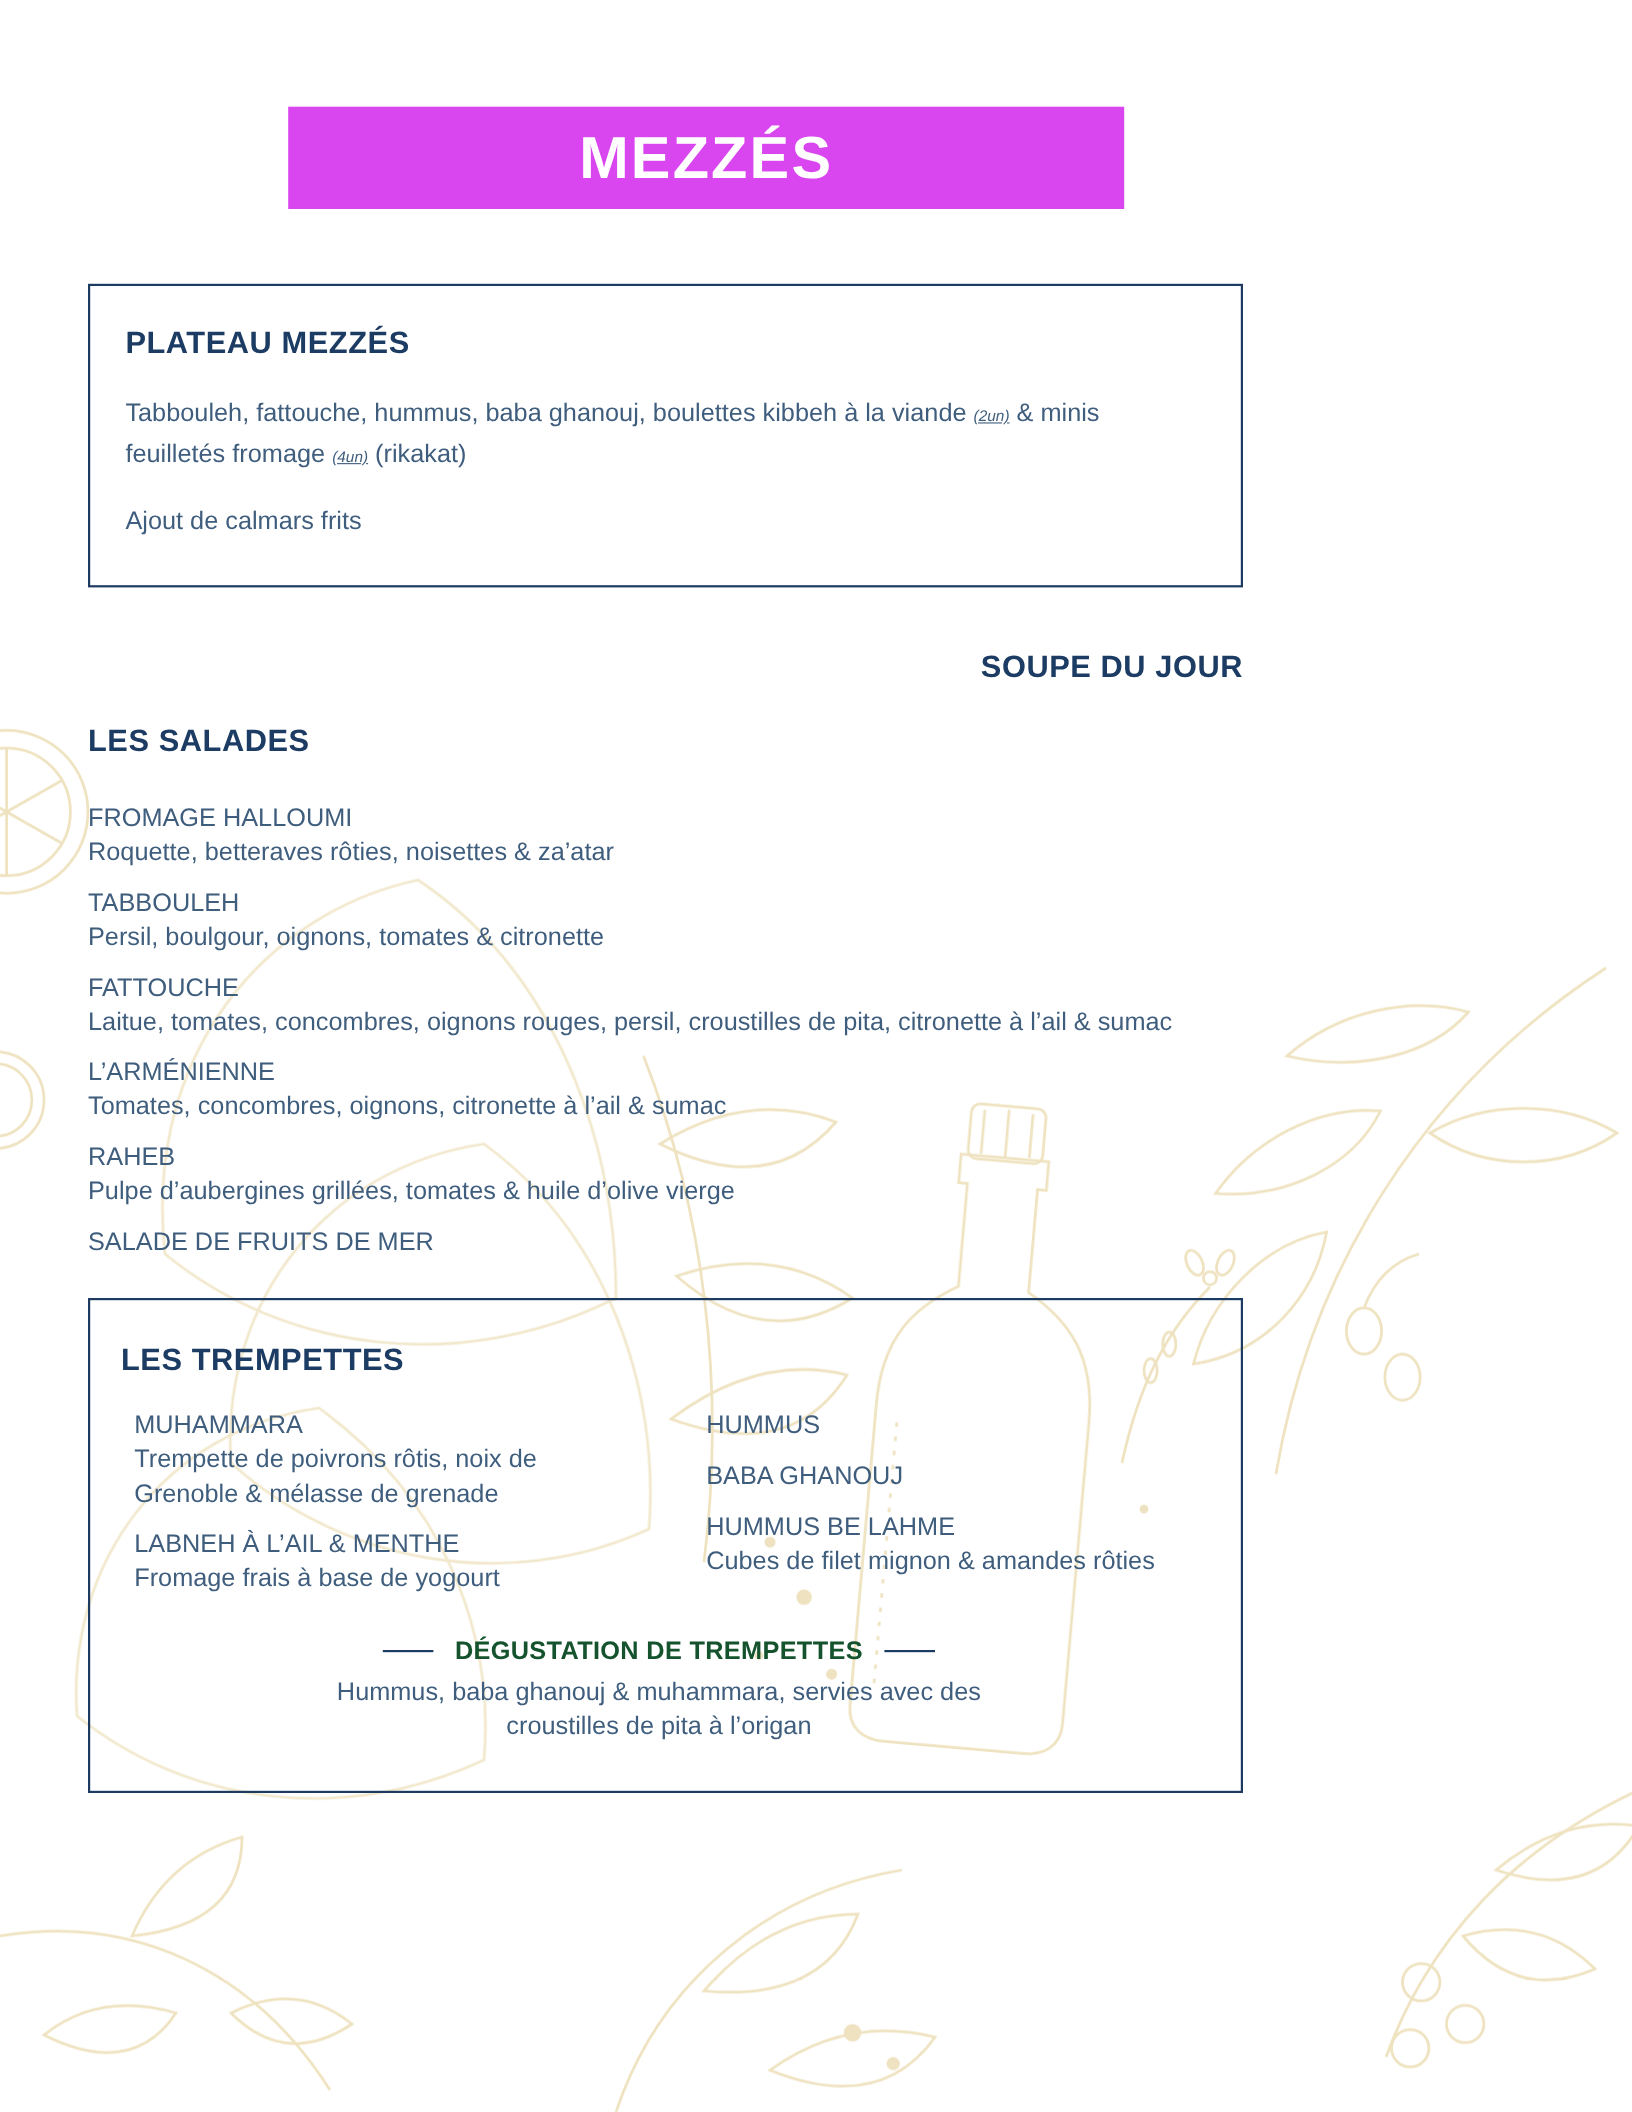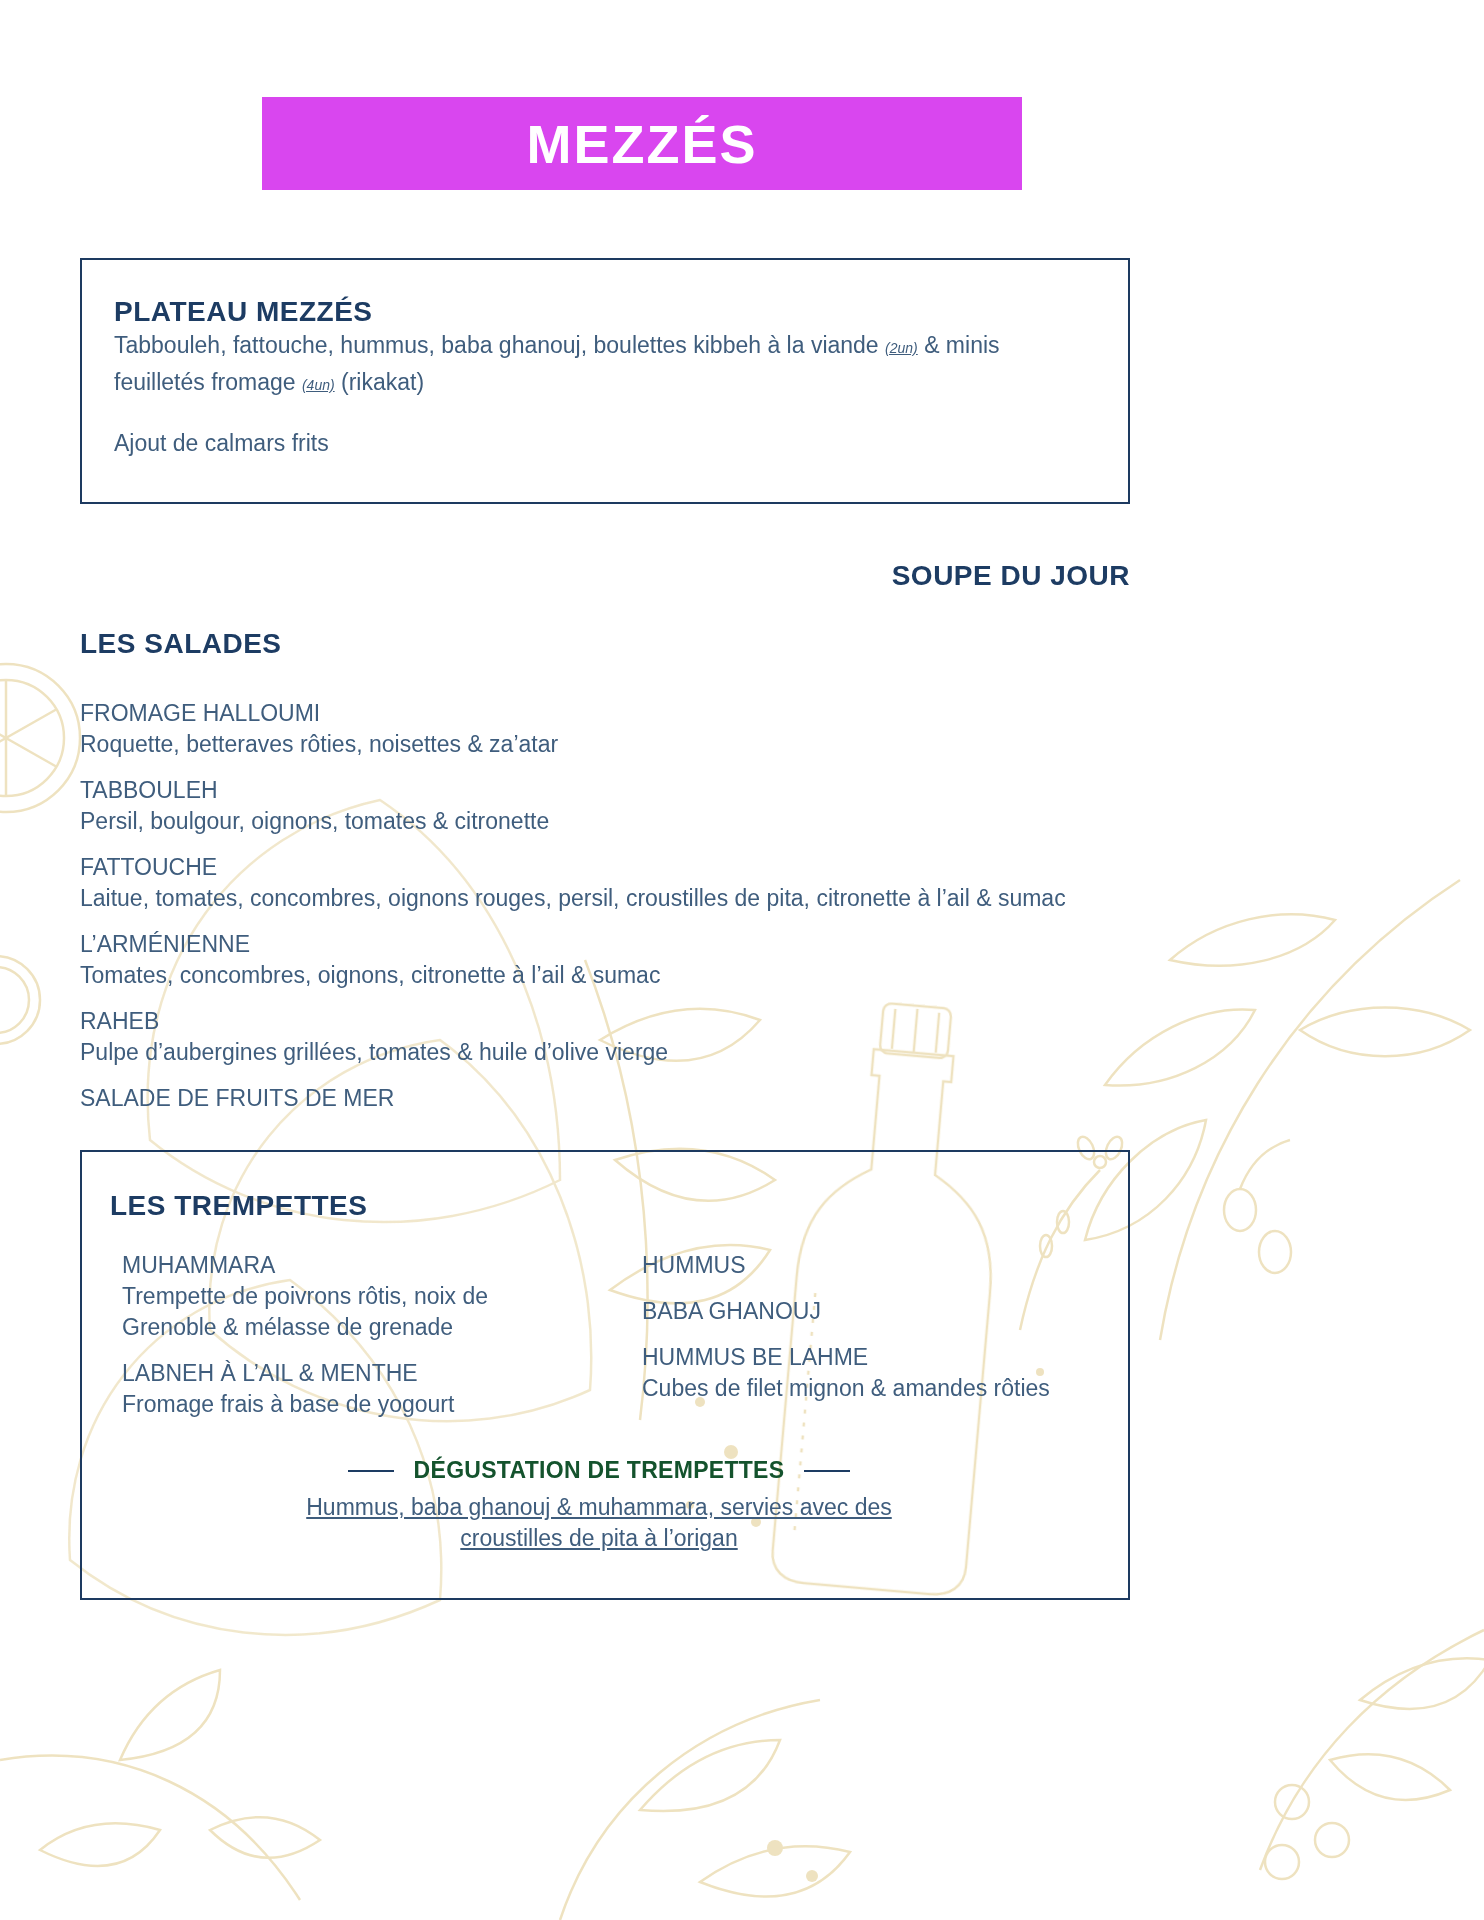--- a/index.html
+++ b/index.html
@@ -46,21 +46,21 @@
   .box1 {
     margin-top: 68px;
     padding: 36px 40px 42px 32px;
   }
   .box-title, .section-title {
     color: #1d3c63;
     font-size: 28px;
     font-weight: bold;
     letter-spacing: 0.5px;
   }
-  .box1 .box-title { }
+  .box1 .box-title { margin-bottom: 30px; }
   .body-text {
     font-size: 23px;
     line-height: 34px;
   }
   .plateau-add { margin-top: 24px; }
   .note {
     font-style: italic;
     font-size: 14px;
     text-decoration: underline;
   }
@@ -96,21 +96,20 @@
     font-size: 23px;
     font-weight: bold;
     color: #14532d;
     letter-spacing: 0.3px;
   }
   .deg-desc {
     margin: 8px auto 0;
     max-width: 640px;
     font-size: 23px;
     line-height: 31px;
-    text-decoration: underline;
   }
 </style>
 </head>
 <body>
 
 <svg class="bg-art" width="1484" height="1920" viewBox="0 0 1484 1920">
   <g opacity="0.75" stroke="#e9d9ab" stroke-width="2.5" fill="none">
 
     <g>
       <circle cx="6" cy="738" r="74"></circle>

